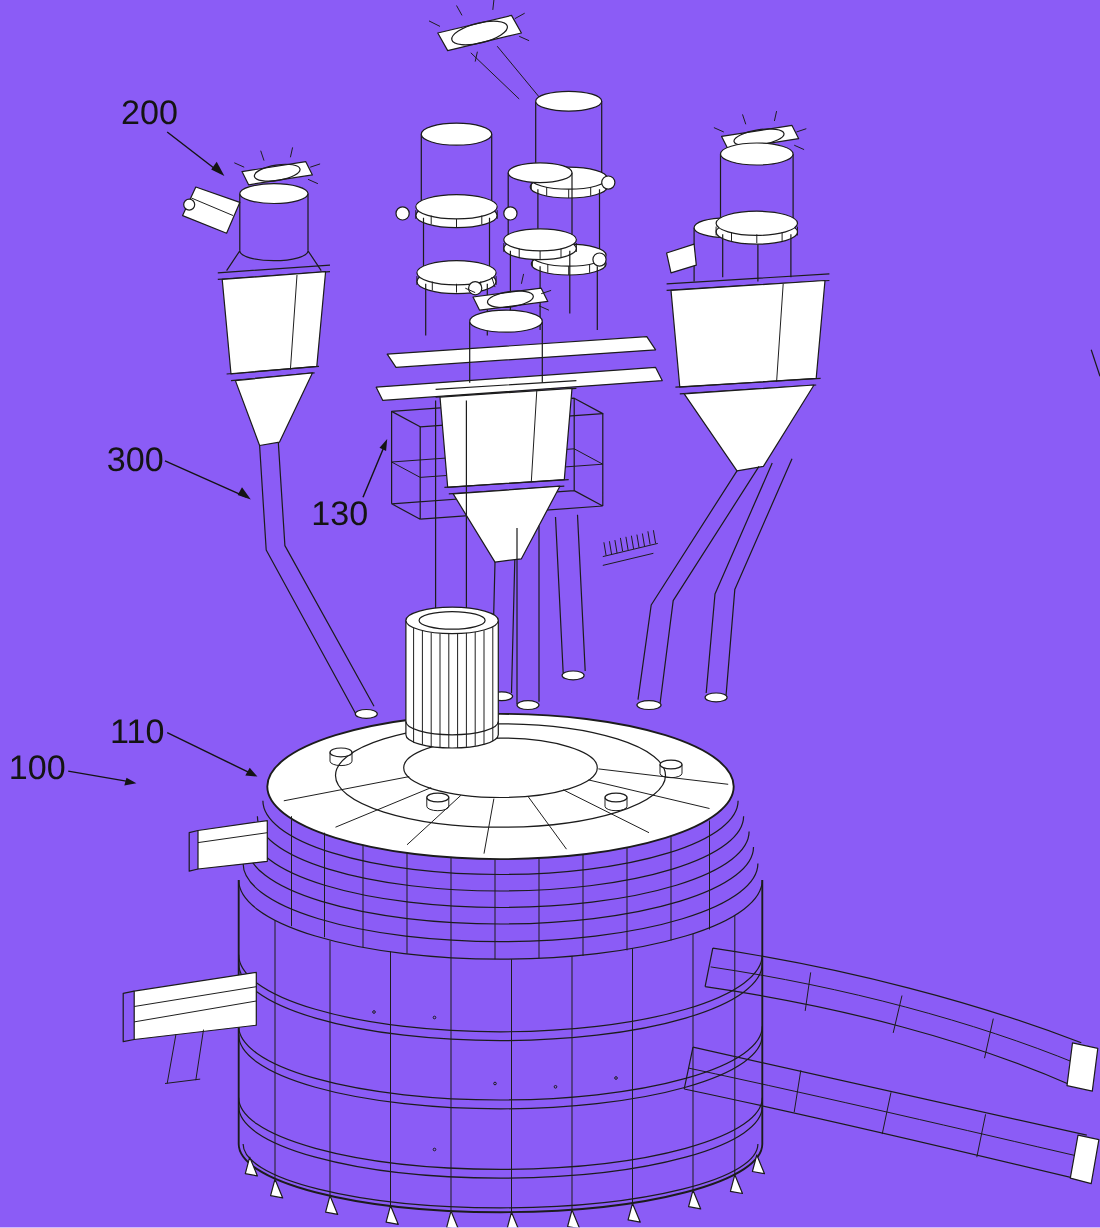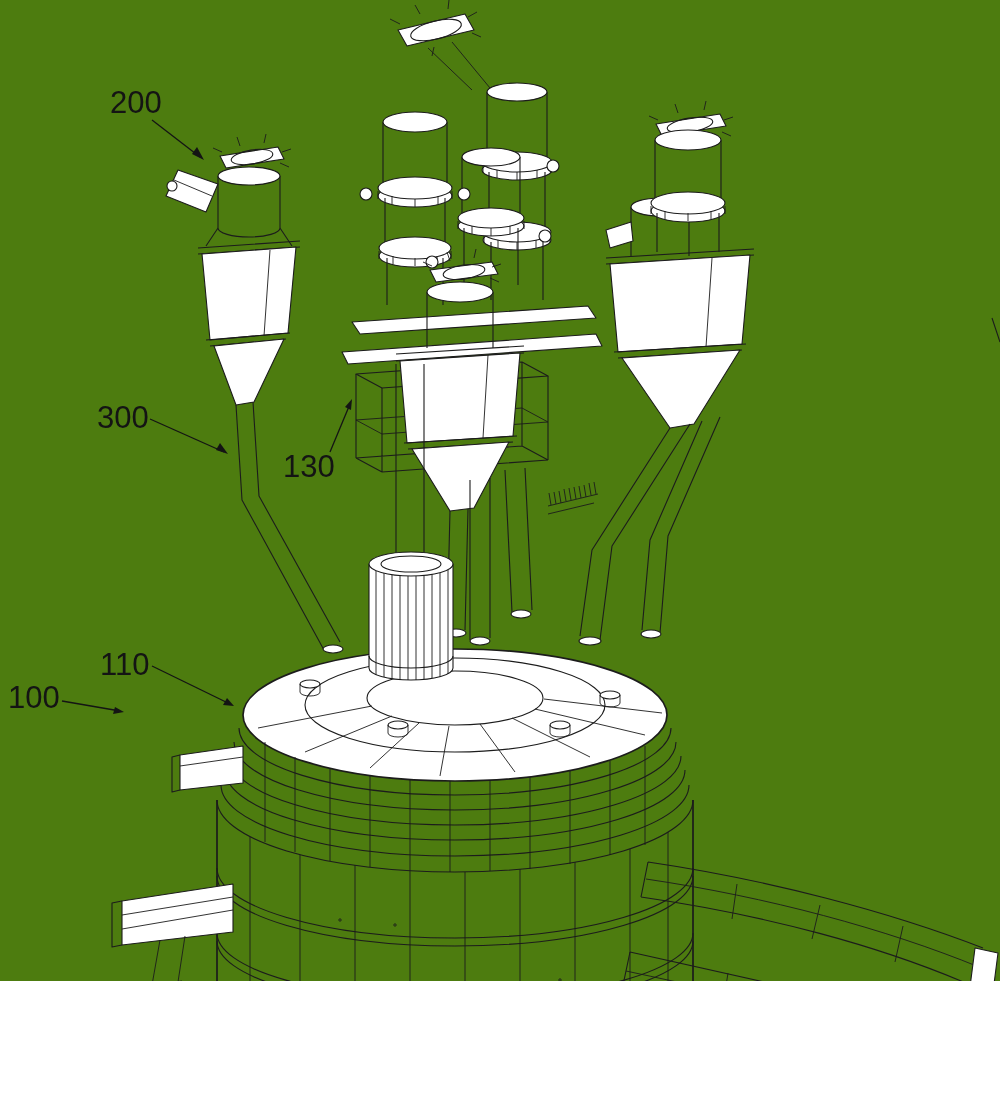--- a/index.html
+++ b/index.html
@@ -1,16 +1,16 @@
 <!DOCTYPE html>
 <html><head>
 <meta charset="utf-8">
 <style>
   html,body{margin:0;padding:0;background:#ffffff;}
-  .stage{position:relative;width:1000px;height:981px;background:#4d7c0f;overflow:hidden;}
+  .stage{position:relative;width:1000px;height:1116px;background:#8b5cf6;overflow:hidden;}
   svg{display:block;width:1000px;height:1116px;}
   .f{fill:#ffffff;stroke:#1c1c1c;stroke-width:1.1;stroke-linejoin:round;}
   .n{fill:none;stroke:#1c1c1c;stroke-width:1.1;stroke-linejoin:round;}
   .w{stroke-width:1.7;}
   .t{stroke-width:0.9;}
   .lbl{font-family:"Liberation Sans",sans-serif;font-size:31px;fill:#141414;}
   .ld{stroke:#141414;stroke-width:1.3;fill:none;}
   .ah{fill:#141414;stroke:none;}
 </style>
 </head>

